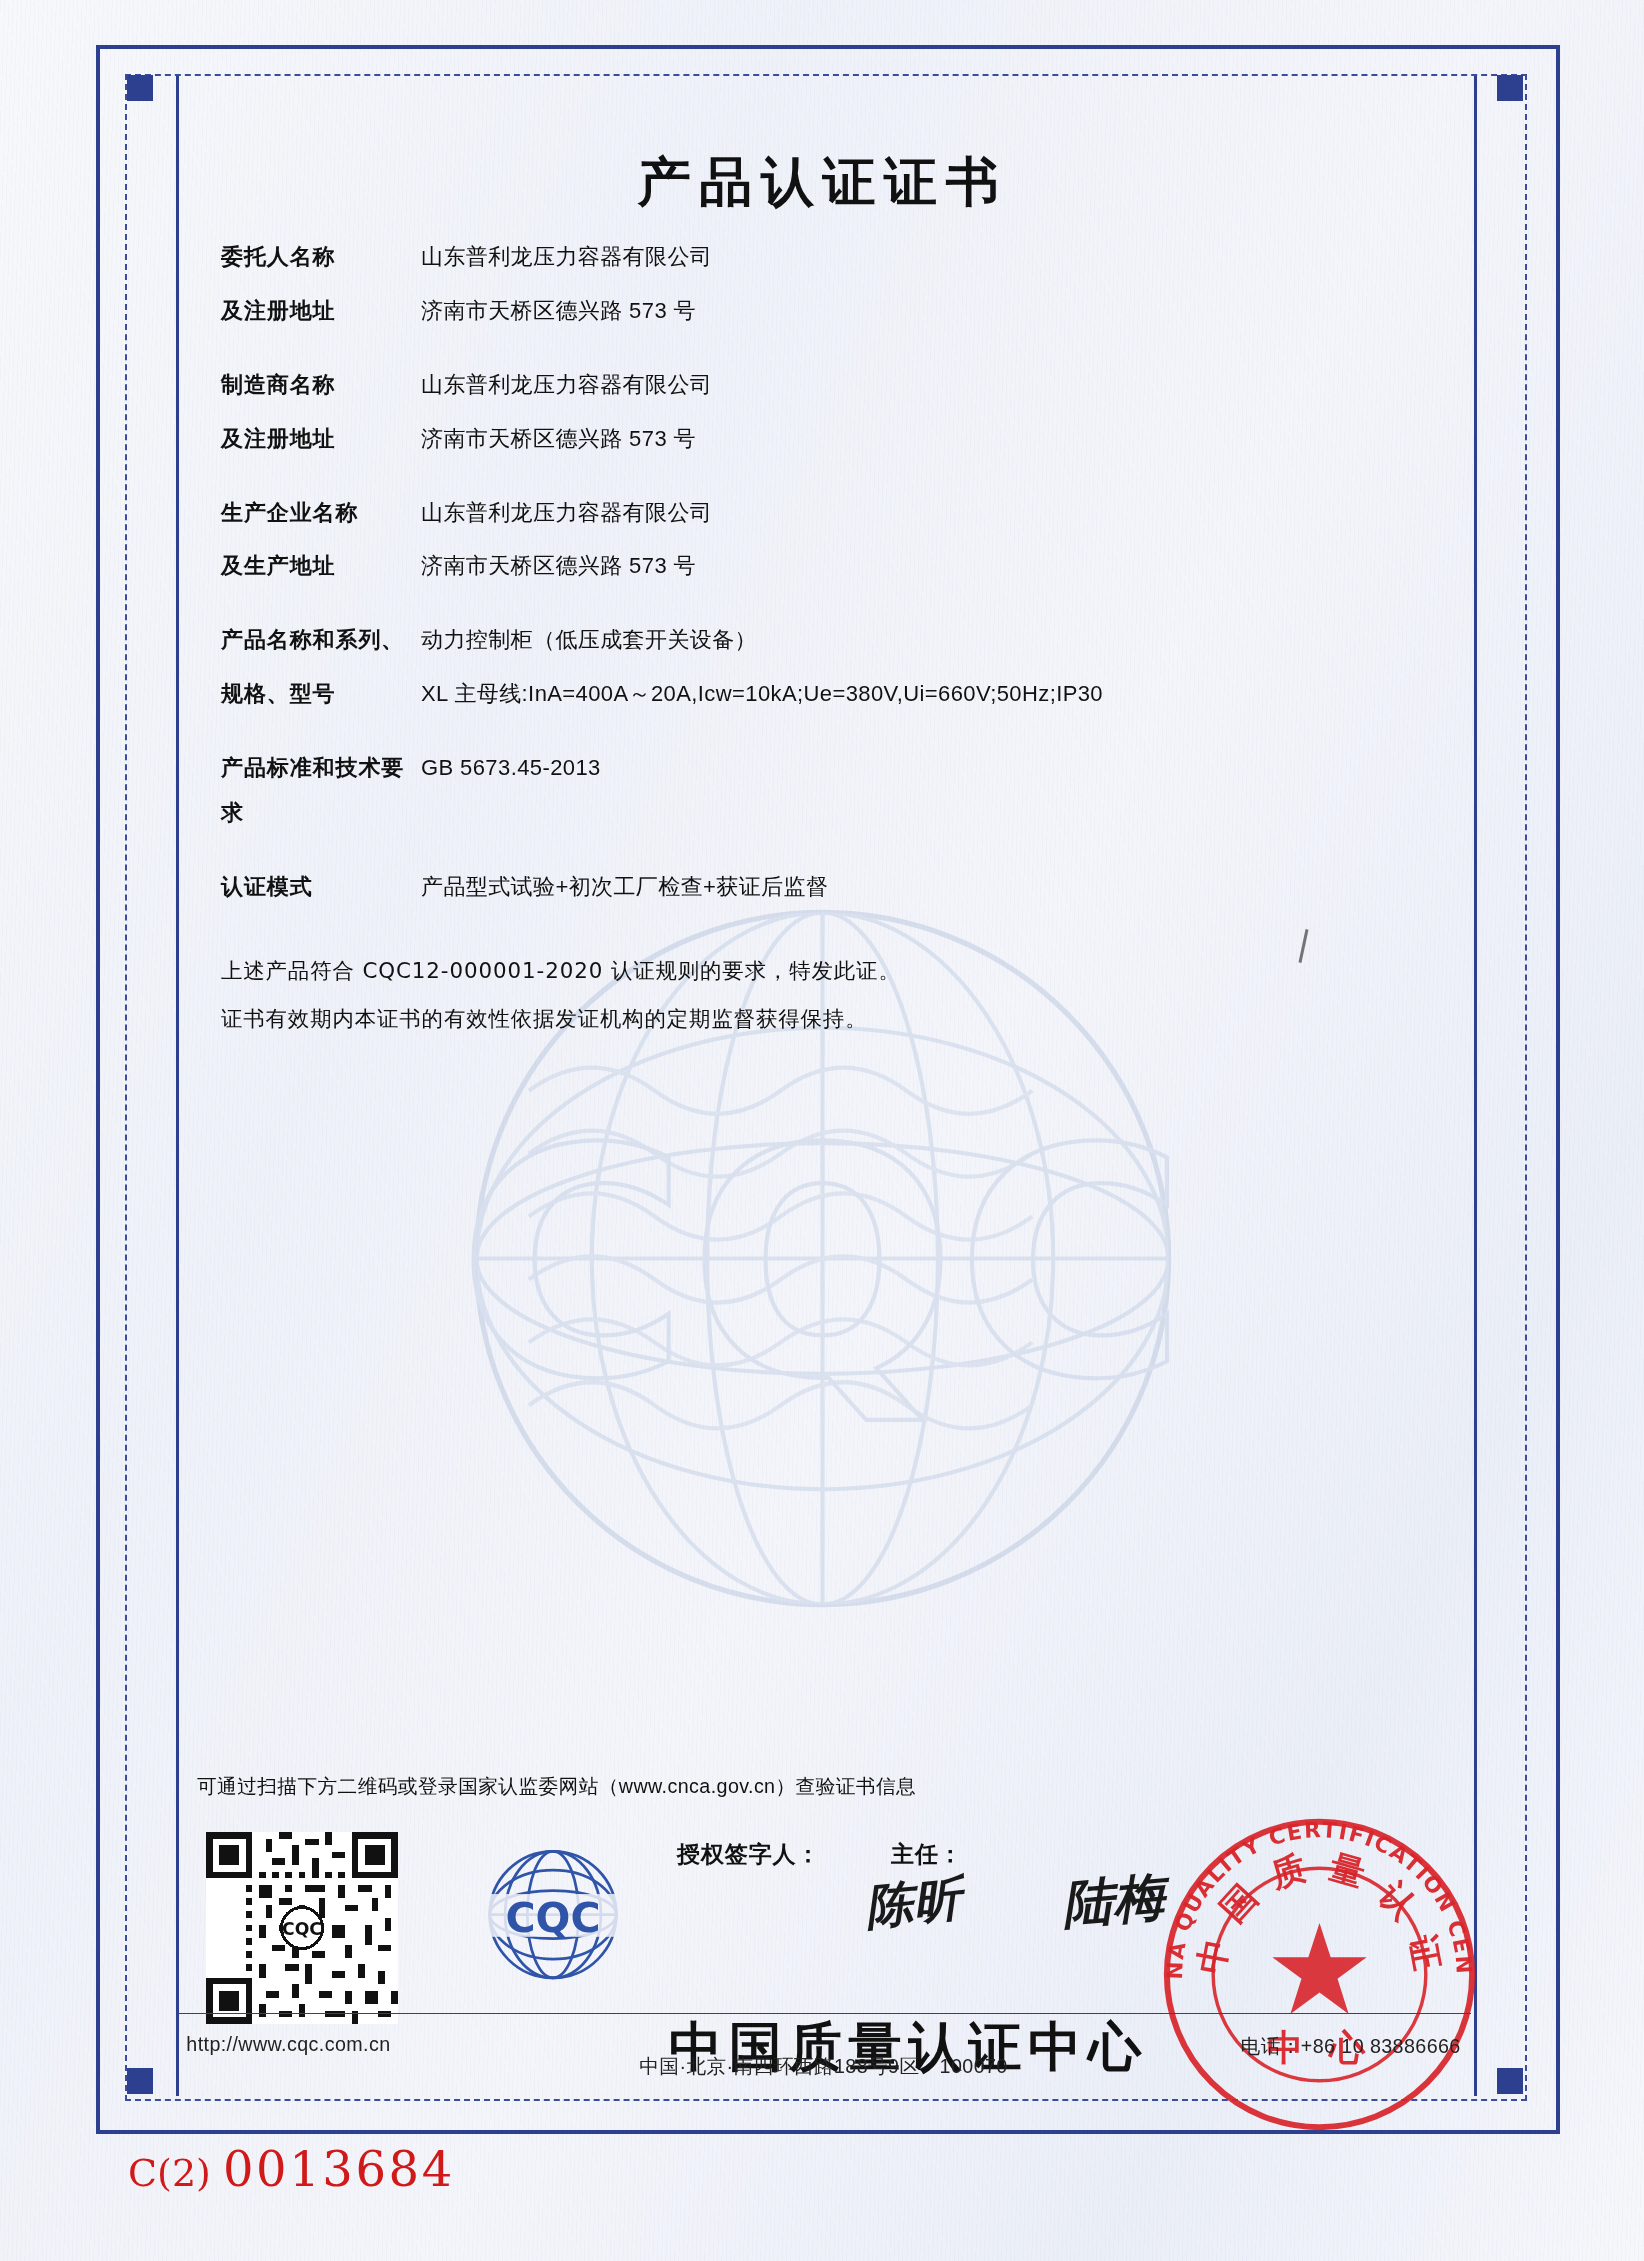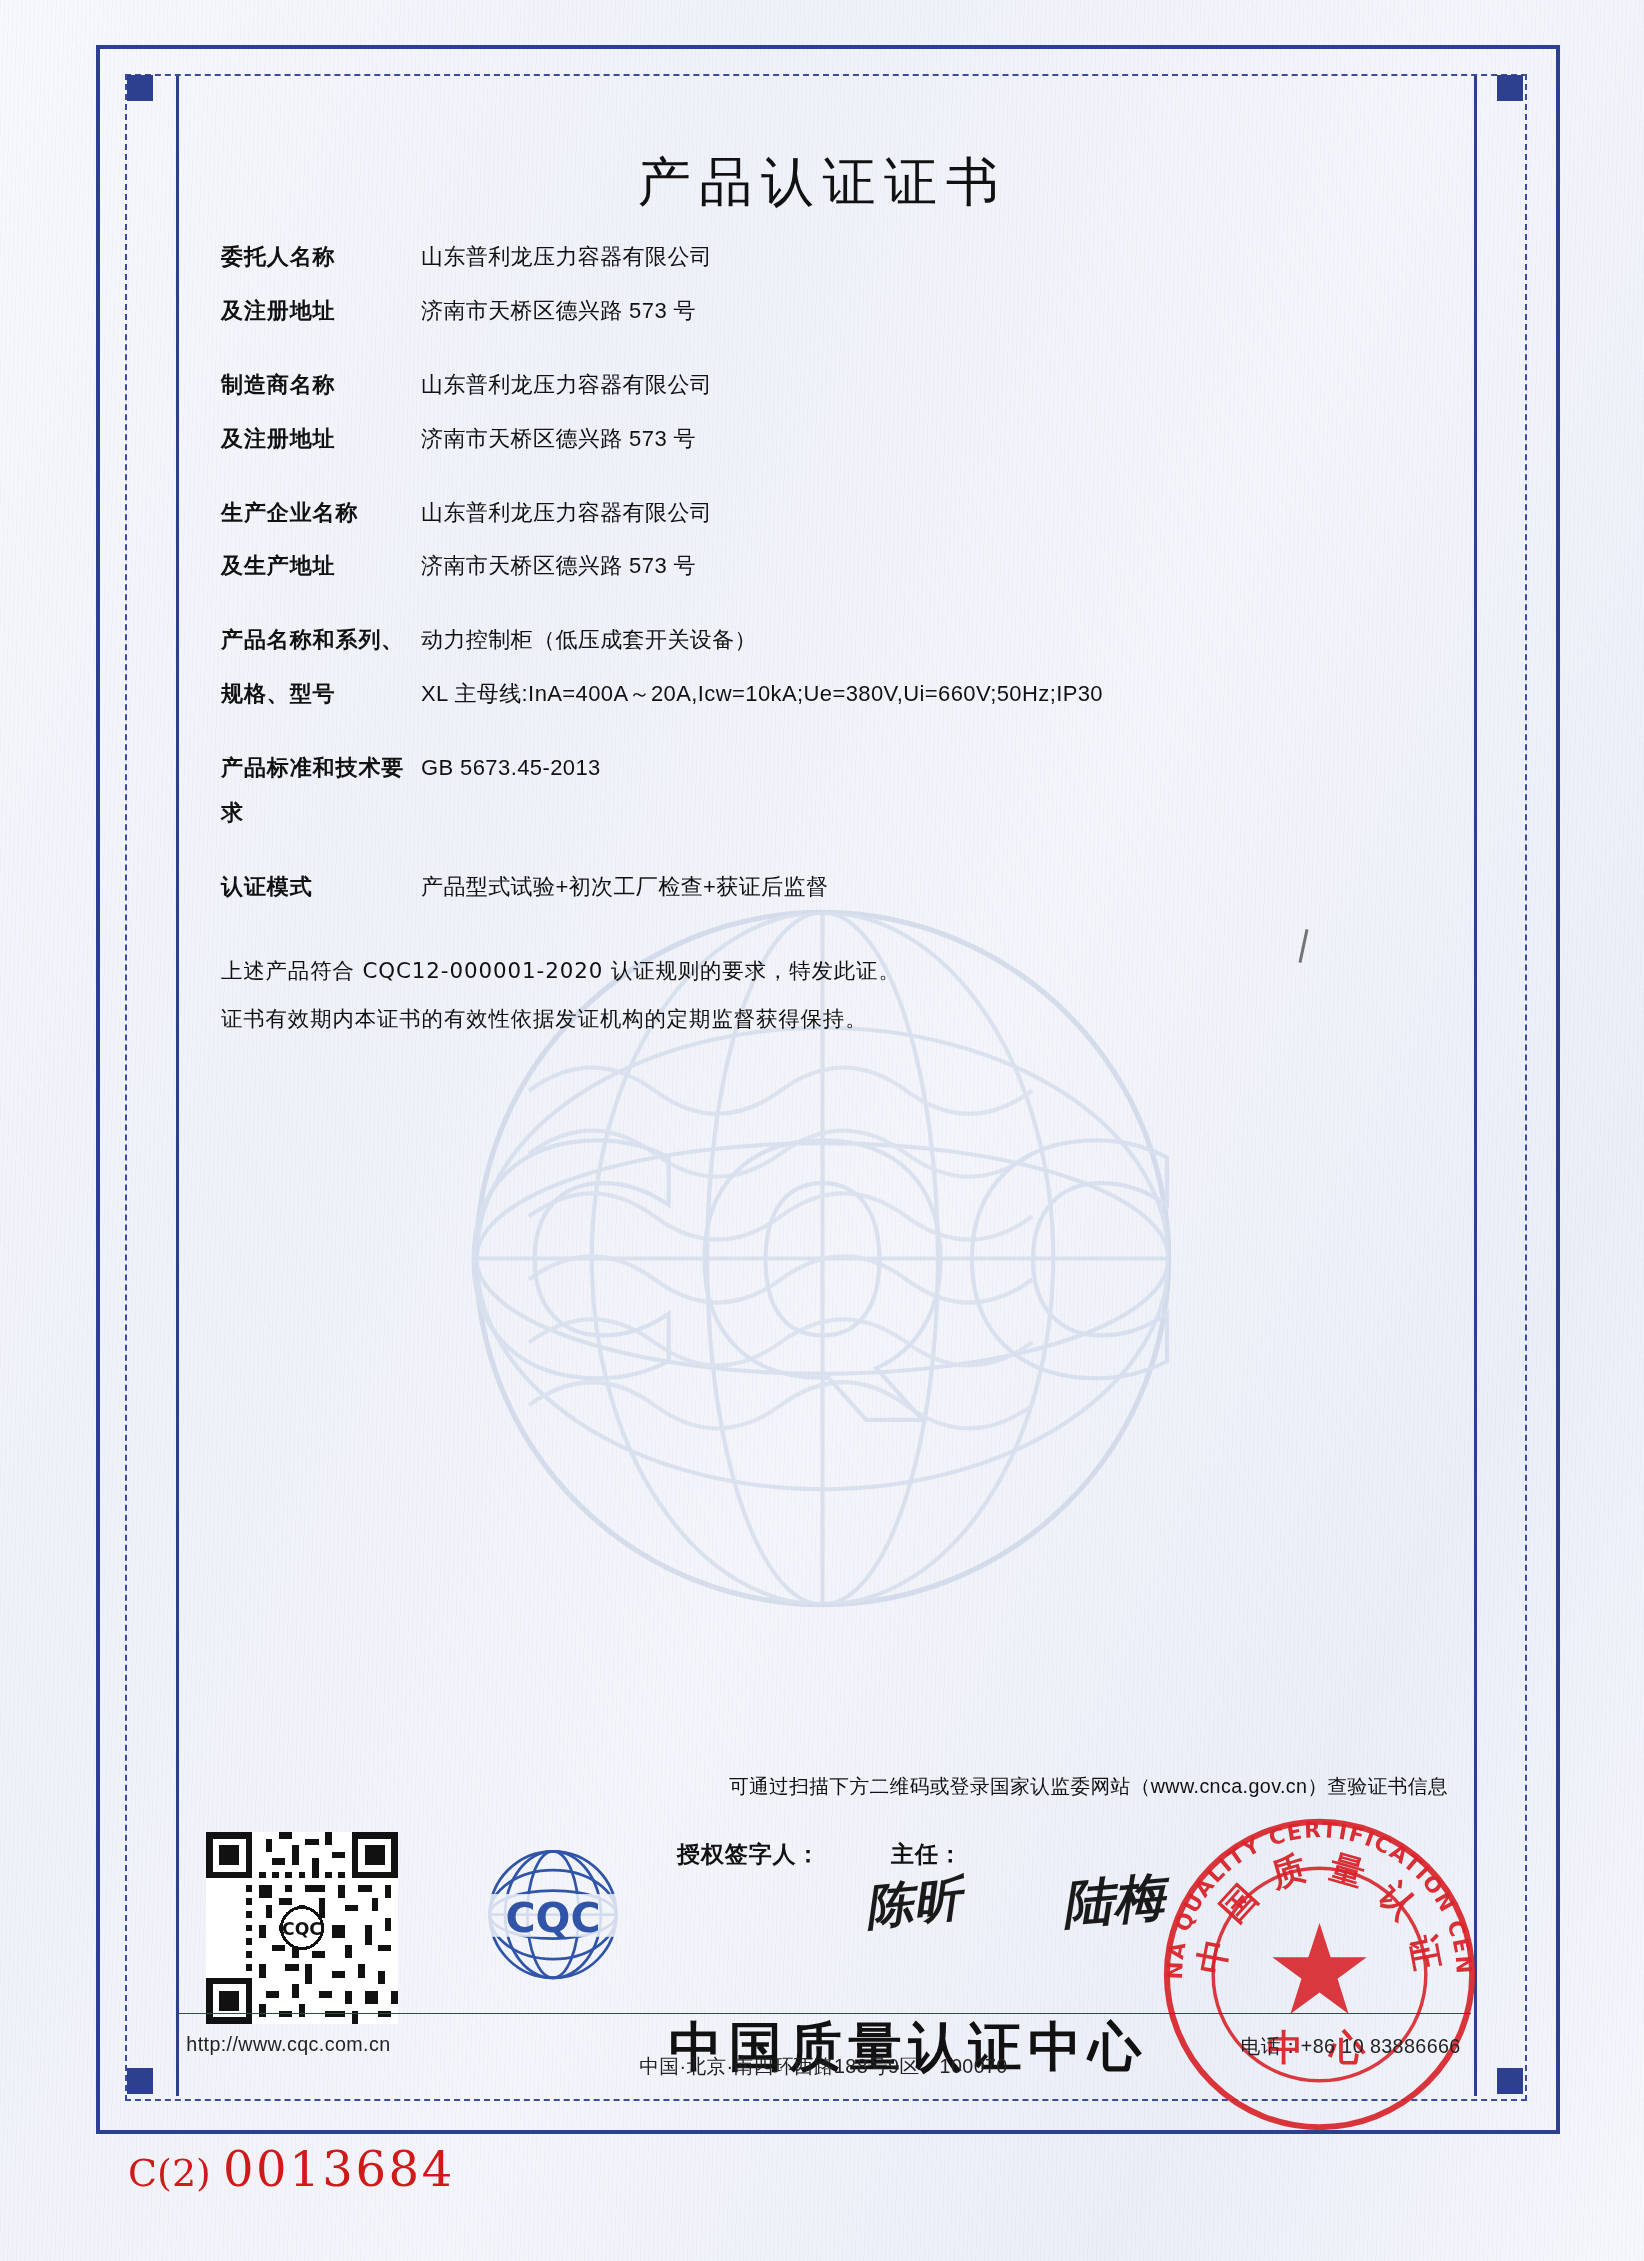--- a/index.html
+++ b/index.html
@@ -81,21 +81,21 @@
   .content {
     position: absolute;
     left: 197px;
     top: 128px;
     width: 1251px;
   }
 
   .title-main {
     text-align: center;
     font-size: 53px;
-    font-weight: normal;
+    font-weight: bold;
     letter-spacing: 8.6px;
     color: #111111;
     margin-top: 19px;
     font-family: "DejaVu Sans", sans-serif;
   }
   .title-sub {
     text-align: center;
     font-size: 38px;
     font-weight: bold;
     letter-spacing: 5.1px;
@@ -164,21 +164,21 @@
     letter-spacing: 0.9px;
     font-family: "DejaVu Sans", sans-serif;
   }
 
   
   .verify-line {
     position: absolute;
     left: 0;
     top: 1645px;
     width: 1251px;
-    text-align: right;
+    text-align: left;
     font-size: 19.7px;
     color: #111;
     letter-spacing: 0.4px;
   }
 
   .qr {
     position: absolute;
     left: 8.6px;
     top: 1704px;
     width: 192px;

